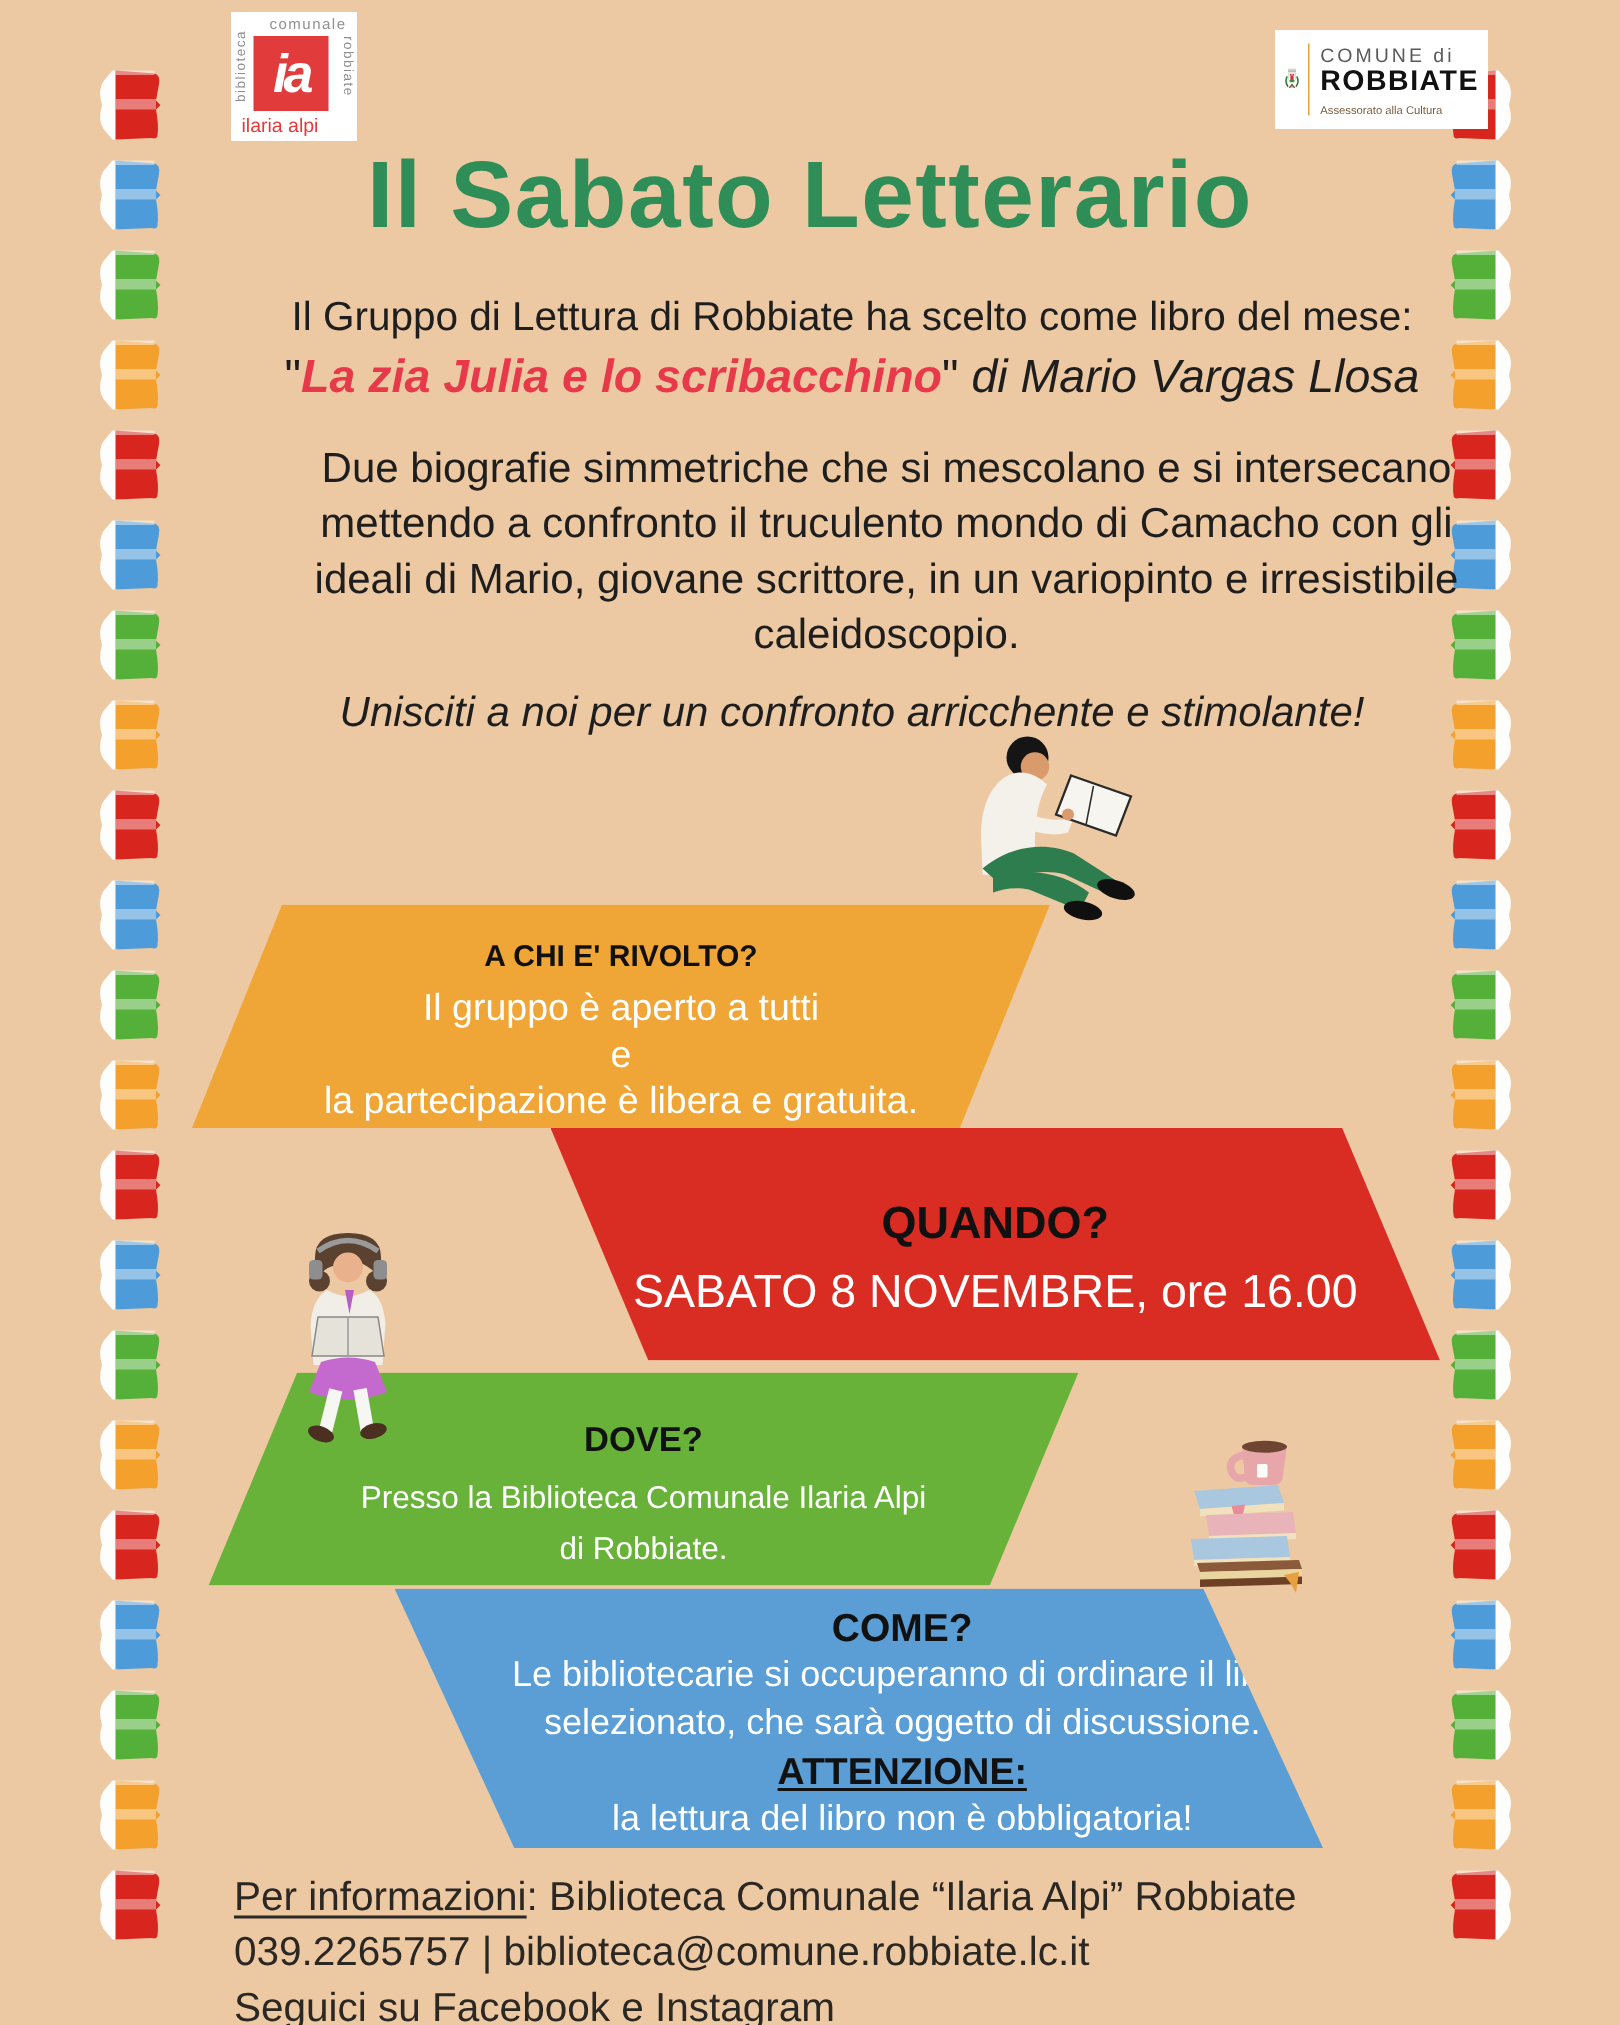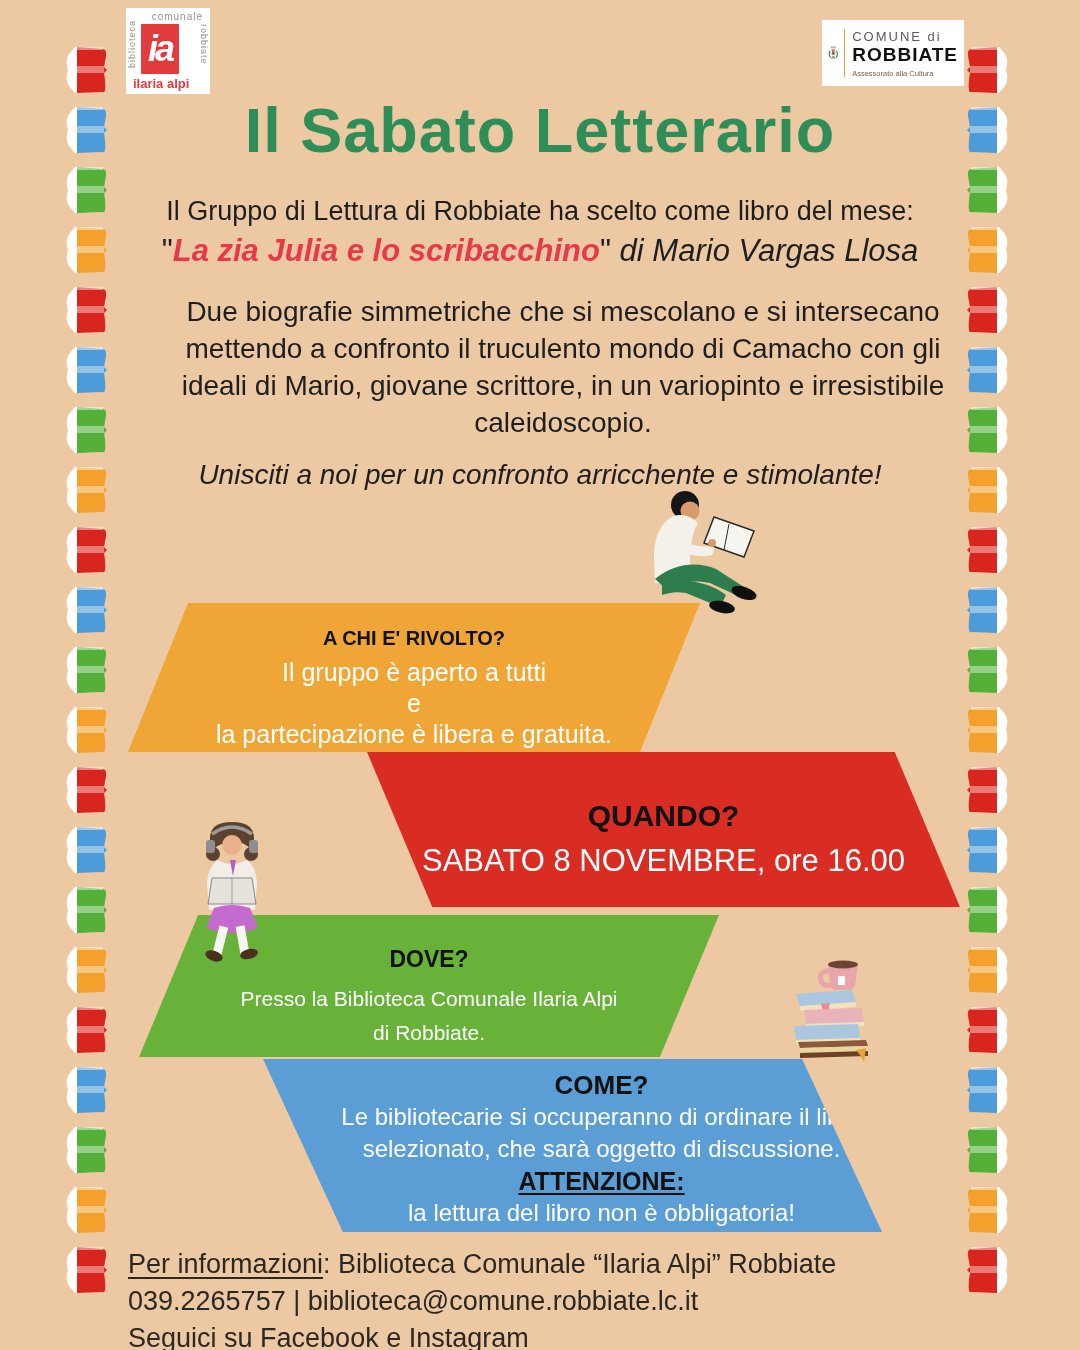--- a/index.html
+++ b/index.html
@@ -1,38 +1,38 @@
 <!DOCTYPE html>
 <html><head>
 <meta charset="utf-8">
 <style>
   html,body { margin:0; padding:0; }
   .canvas {
     position:relative; width:1080px; height:1350px; margin:0 auto;
     background:#edc9a3; overflow:hidden;
     font-family:"Liberation Sans", sans-serif; color:#1e1e1e;
   }
-  .abs { position:absolute; }
+  .abs { position:absolute;margin-left:28px; }
 
   
   .book-item { position:absolute; width:46px; height:50px; }
   .book-item svg { display:block; }
   .mirror svg { transform:scaleX(-1); }
 
   
   .lib-logo { left:126px; top:8px; width:84px; height:86px; background:#ffffff; }
   .lib-top  { position:absolute; top:3px; right:7px; font-size:10px; color:#8f8f8f; letter-spacing:1px; }
   .lib-left { position:absolute; left:1px; top:12px; writing-mode:vertical-rl; transform:rotate(180deg);
               font-size:9px; color:#8f8f8f; letter-spacing:1px; }
   .lib-right{ position:absolute; right:1px; top:16px; writing-mode:vertical-rl;
               font-size:9px; color:#8f8f8f; letter-spacing:1px; }
-  .lib-square { position:absolute; left:15px; top:16px; width:38px; height:50px; background:#e23b3b;
+  .lib-square { position:absolute; left:15px; top:16px; width:50px; height:50px; background:#e23b3b;
               color:#fff; font-weight:bold; font-size:36px; letter-spacing:-3px;
               display:flex; align-items:center; justify-content:center; font-style:italic; }
-  .lib-name { position:absolute; left:7px; bottom:3px; color:#e23b3b; font-weight:bold; font-size:13px; }
+  .lib-name { position:absolute; left:7px; bottom:3px; color:#e23b3b; font-weight:normal; font-size:13px; }
 
   .comune-logo { left:822px; top:20px; width:142px; height:66px; background:#ffffff;
               display:flex; align-items:center; padding:2px 6px; box-sizing:border-box; }
   .comune-divider { width:2px; height:48px; background:#e8a03c; margin:0 8px 0 5px; }
   .comune-c1 { font-size:13px; color:#5a5a5a; letter-spacing:2px; }
   .comune-c2 { font-size:19px; color:#111; font-weight:bold; letter-spacing:1px; }
   .comune-c3 { font-size:7.5px; color:#7a5c3e; margin-top:3px; }
 
   
   .title { left:0; top:94px; width:100%; text-align:center; margin:0;

